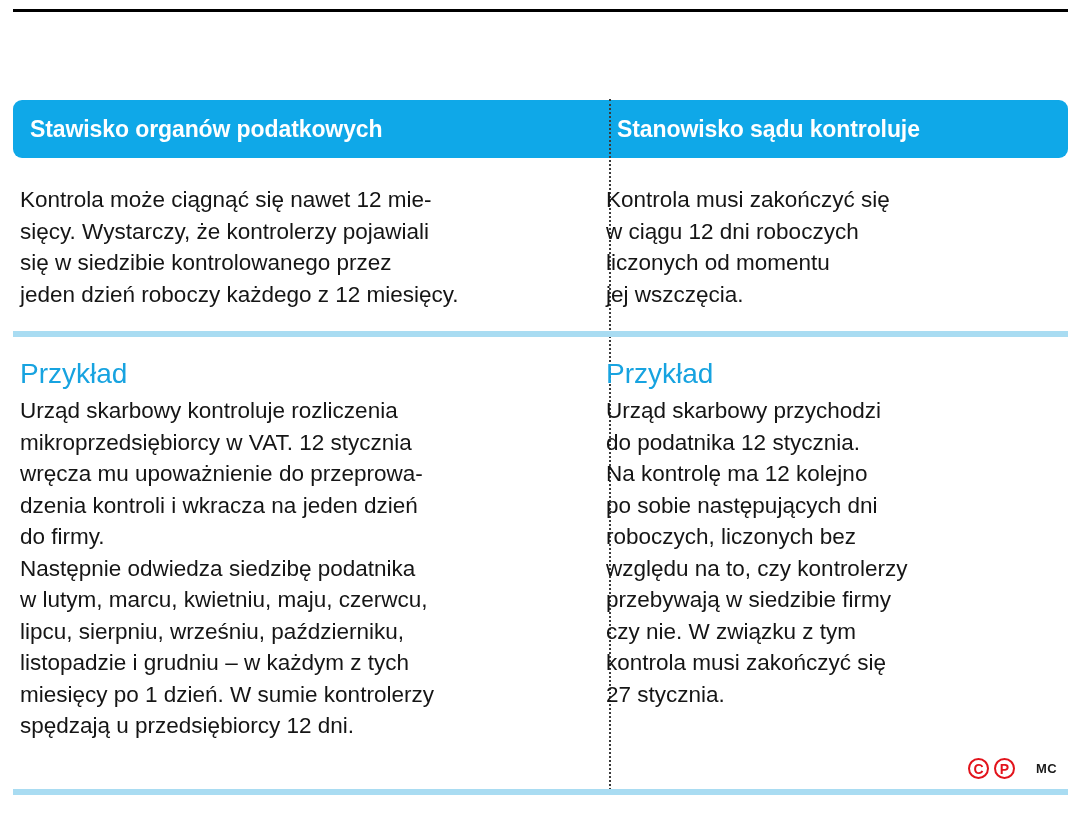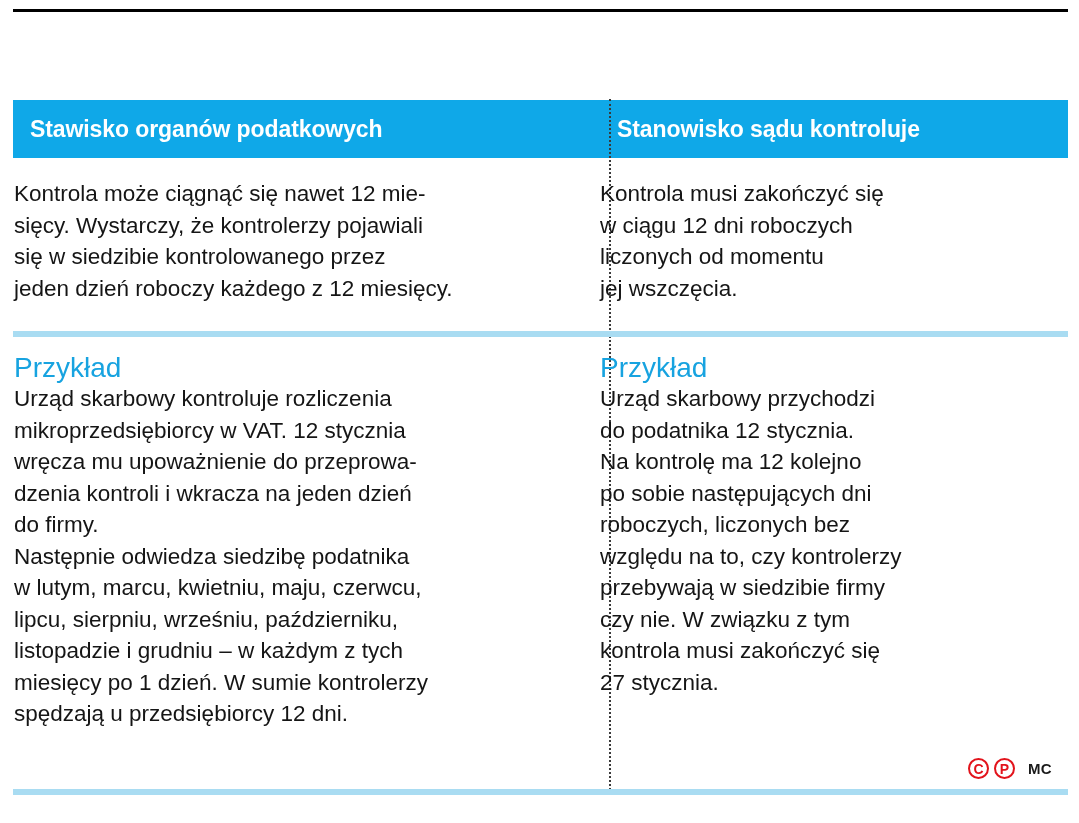--- a/index.html
+++ b/index.html
@@ -43,21 +43,21 @@
   }
 
   
   .header-bar {
     position: absolute;
     left: 13px;
     top: 100px;
     width: 1055px;
     height: 58px;
     background: #0fa8e8;
-    border-radius: 0;
+    border-radius: 9px;
     box-sizing: border-box;
   }
   .header-cell {
     position: absolute;
     top: 0;
     height: 58px;
     display: flex;
     align-items: center;
     color: #ffffff;
     font-weight: bold;
@@ -85,21 +85,21 @@
     line-height: 31.5px;
     color: #151515;
   }
   .col.left  { left: 14px;  width: 586px; }
   .col.right { left: 600px; width: 440px; }
 
   .sec-a { top: 178px; }
   .sec-b { top: 352px; }
 
   .col p {
-    margin: 0;
+    margin: 6px;
     white-space: pre-wrap;
   }
 
   .example-heading {
     color: #17a3e0;
     font-weight: normal;
     font-size: 28px;
     line-height: 31px;
     margin: 0 0 1px 0;
   }
@@ -132,22 +132,22 @@
     color: #e2131b;
     font-weight: bold;
     font-size: 14px;
     line-height: 16px;
     display: flex;
     align-items: center;
     justify-content: center;
     box-sizing: border-box;
   }
   .mc-text {
-    margin-left: 8px;
-    font-size: 15px;
+    margin-left: 16px;
+    font-size: 13px;
     font-weight: bold;
     color: #1a1a1a;
     letter-spacing: 0.3px;
   }
 </style>
 </head>
 <body>
 
 <div id="page">
 

